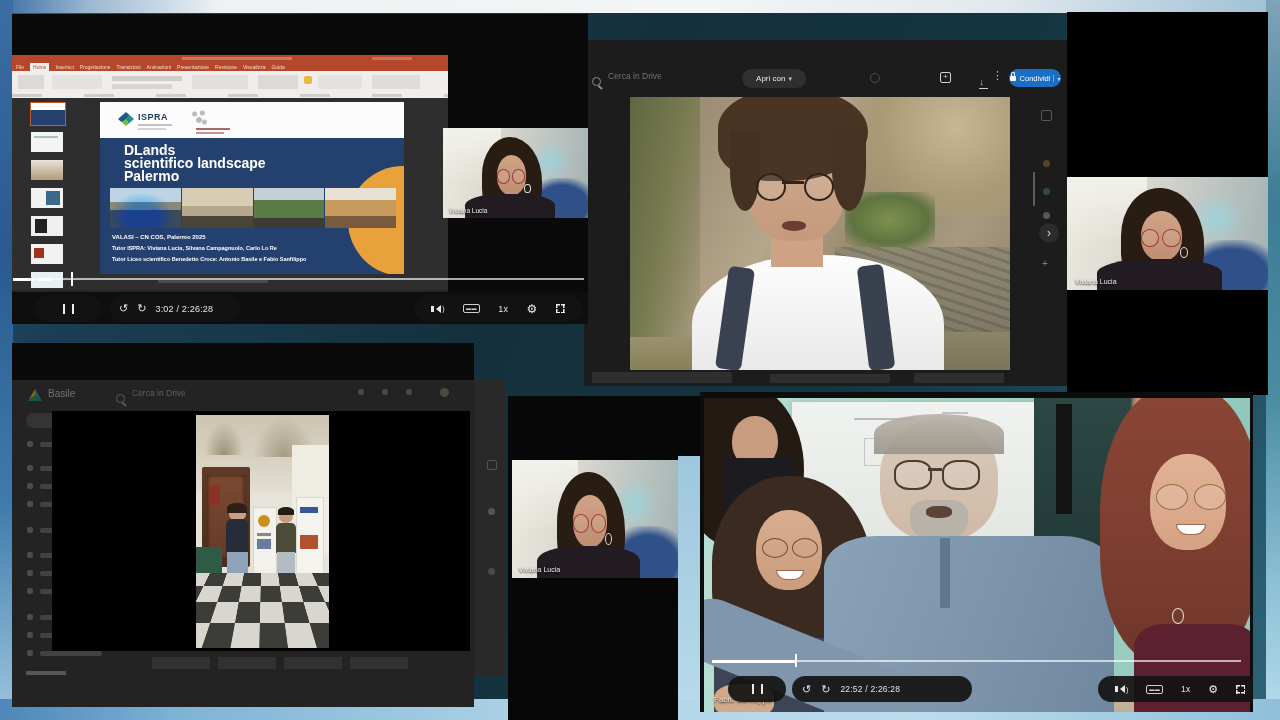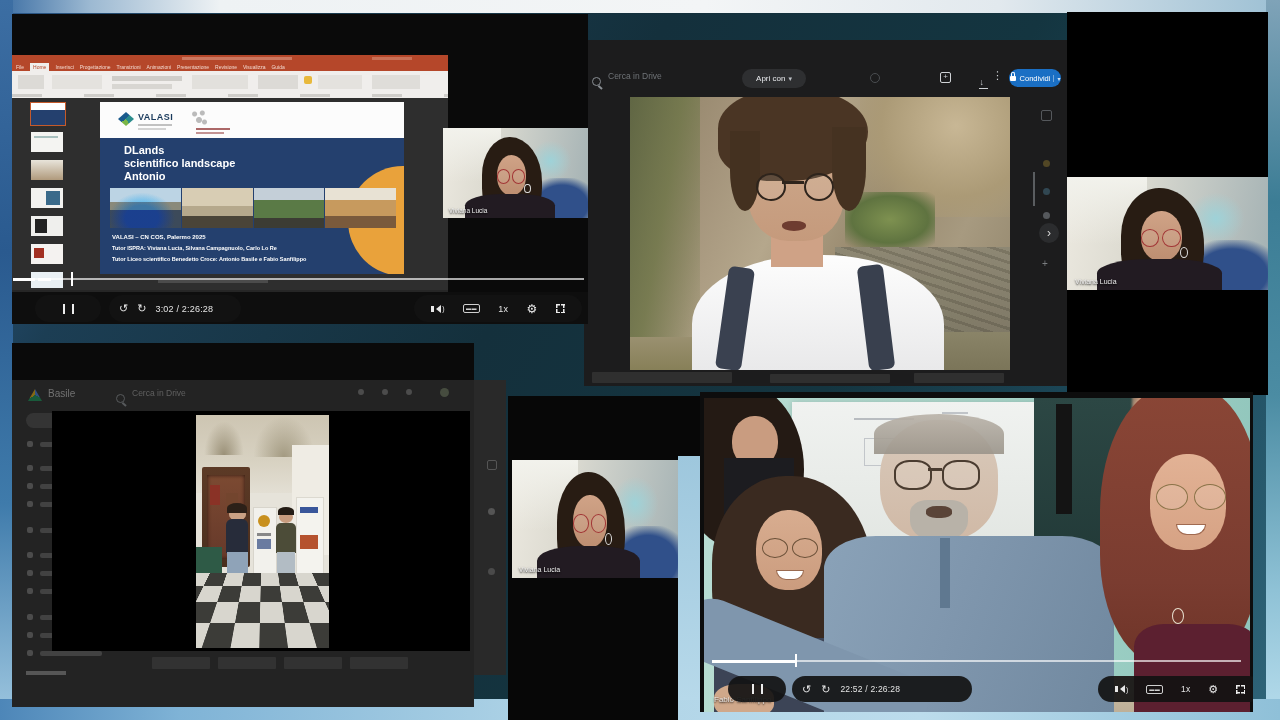--- a/index.html
+++ b/index.html
@@ -365,34 +365,34 @@
           <div class="abs" style="left:7px;top:119px;width:12px;height:14px;background:#222;"></div>
           <div class="abs" style="left:3px;top:144px;width:32px;height:20px;background:#f4f2f0;"></div>
           <div class="abs" style="left:6px;top:148px;width:10px;height:10px;background:#a23022;"></div>
           <div class="abs" style="left:3px;top:172px;width:32px;height:16px;background:#e9f0f4;"></div>
         </div>
 
         <div class="abs" style="left:88px;top:4px;width:304px;height:172px;background:#fff;overflow:hidden;">
 
           <div class="abs" style="left:0;top:0;width:304px;height:36px;background:#fcfcfc;">
             <div class="abs" style="left:18px;top:10px;width:16px;height:14px;background:conic-gradient(from 40deg,#2a8c8c 0 30%,#7ab648 30% 55%,#1a5a8c 55% 100%);clip-path:polygon(50% 0,100% 50%,50% 100%,0 50%);"></div>
-            <span class="abs" style="left:38px;top:10px;font-size:9px;font-weight:bold;color:#1a3a5c;letter-spacing:.5px;">VALASI</span>
+            <span class="abs" style="left:38px;top:10px;font-size:9px;font-weight:bold;color:#1a3a5c;letter-spacing:.5px;">ISPRA</span>
             <div class="abs" style="left:38px;top:22px;width:34px;height:2px;background:#999;opacity:.6;"></div>
             <div class="abs" style="left:38px;top:26px;width:28px;height:2px;background:#aaa;opacity:.5;"></div>
             <div class="abs" style="left:88px;top:6px;width:22px;height:20px;background:radial-gradient(circle at 30% 30%,#bbb 2px,rgba(0,0,0,0) 3px),radial-gradient(circle at 65% 25%,#bbb 2px,rgba(0,0,0,0) 3px),radial-gradient(circle at 50% 60%,#bbb 2.5px,rgba(0,0,0,0) 3.5px),radial-gradient(circle at 75% 70%,#bbb 2px,rgba(0,0,0,0) 3px);"></div>
             <div class="abs" style="left:96px;top:26px;width:34px;height:2px;background:#8a2a2a;opacity:.7;"></div>
             <div class="abs" style="left:96px;top:30px;width:28px;height:2px;background:#8a2a2a;opacity:.5;"></div>
           </div>
 
           <div class="abs" style="left:0;top:36px;width:304px;height:136px;background:#24406e;overflow:hidden;">
             <div class="abs" style="left:248px;top:28px;width:110px;height:110px;border-radius:50%;background:#e9a23b;"></div>
-            <div class="abs" style="left:24px;top:6px;color:#fff;font-weight:bold;font-size:11px;line-height:13px;">
+            <div class="abs" style="left:24px;top:6px;color:#fff;font-weight:bold;font-size:14px;line-height:13px;">
               <div>DLands</div>
               <div>scientifico landscape</div>
-              <div>Antonio</div>
+              <div>Palermo</div>
             </div>
 
             <div class="abs" style="left:10px;top:50px;width:286px;height:40px;display:flex;gap:1px;">
               <div style="flex:1;background:linear-gradient(#bcd4e4 0 35%,#8a8a7a 35% 55%,#3c4a5a 55% 100%),radial-gradient(ellipse at 45% 75%,#3a6ea8 0 30%,rgba(0,0,0,0) 60%);background-blend-mode:overlay;"></div>
               <div style="flex:1;background:linear-gradient(#d8cdb4 0 45%,#b5a88c 45% 70%,#4a4438 70% 100%);"></div>
               <div style="flex:1;background:linear-gradient(#c4cfd8 0 30%,#5a7a46 30% 75%,#3c3c34 75% 100%);"></div>
               <div style="flex:1;background:linear-gradient(#e8e2d4 0 30%,#c79a5e 30% 70%,#7a5a3c 70% 100%);"></div>
             </div>
             <div class="abs" style="left:12px;top:96px;color:#fff;">
               <div style="font-size:6px;font-weight:bold;margin-bottom:5px;">VALASI – CN COS,  Palermo 2025</div>

